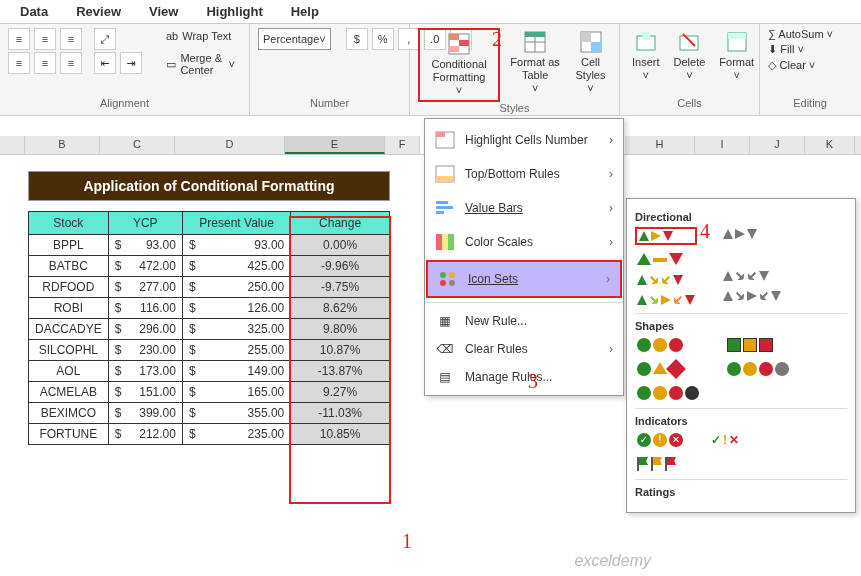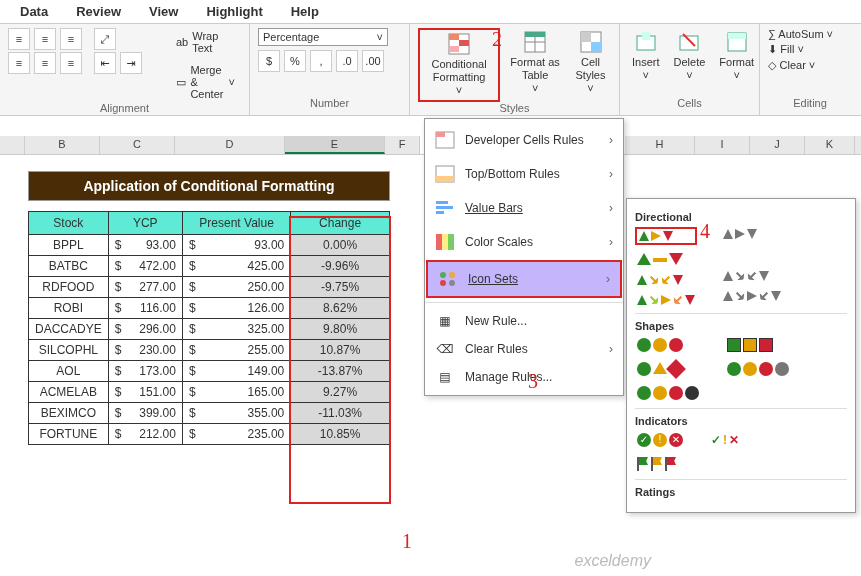--- a/index.html
+++ b/index.html
@@ -105,33 +105,33 @@
       </div>
       <div style="display:flex;flex-direction:column;gap:2px;margin-left:6px">
         <div class="small-row">
           <span class="small-btn">⤢</span>
         </div>
         <div class="small-row">
           <span class="small-btn">⇤</span>
           <span class="small-btn">⇥</span>
         </div>
       </div>
-      <div style="display:flex;flex-direction:column;gap:6px;margin-left:22px">
+      <div style="display:flex;flex-direction:column;gap:6px;margin-left:12px">
         <div class="chk">
             <span>ab</span>
             <span>Wrap Text</span>
           </div>
         <div class="chk"><span>▭</span><span>Merge &amp; Center</span> ˅</div>
       </div>
     </div>
     <div class="group-label">Alignment</div>
   </div>
 
   <div class="group" style="width:160px">
-    <div style="display:flex;flex-direction:column;gap:4px">
+    <div style="display:flex;gap:15px">
       <div class="dd">
           <span>Percentage</span>
           <span>˅</span>
         </div>
       <div class="small-row">
         <span class="small-btn">$</span>
         <span class="small-btn">%</span>
         <span class="small-btn">,</span>
         <span class="small-btn">.0</span>
         <span class="small-btn">.00</span>
@@ -293,21 +293,21 @@
 </div>
 
 <div class="cf-menu">
   <div class="cf-item">
     <span class="mico">
         <svg width="20" height="18">
           <rect x="1" y="1" width="18" height="16" fill="#fff" stroke="#999"></rect>
           <rect x="1" y="1" width="9" height="5" fill="#e99"></rect>
         </svg>
       </span>
-    <span>Developer Cells Rules</span>
+    <span>Highlight Cells Number</span>
       <span class="arrow">›</span>
   </div>
   <div class="cf-item">
     <span class="mico">
         <svg width="20" height="18">
           <rect x="1" y="1" width="18" height="16" fill="#fff" stroke="#999"></rect>
           <rect x="1" y="11" width="18" height="6" fill="#fc8"></rect>
         </svg>
       </span>
     <span>Top/Bottom Rules</span>

